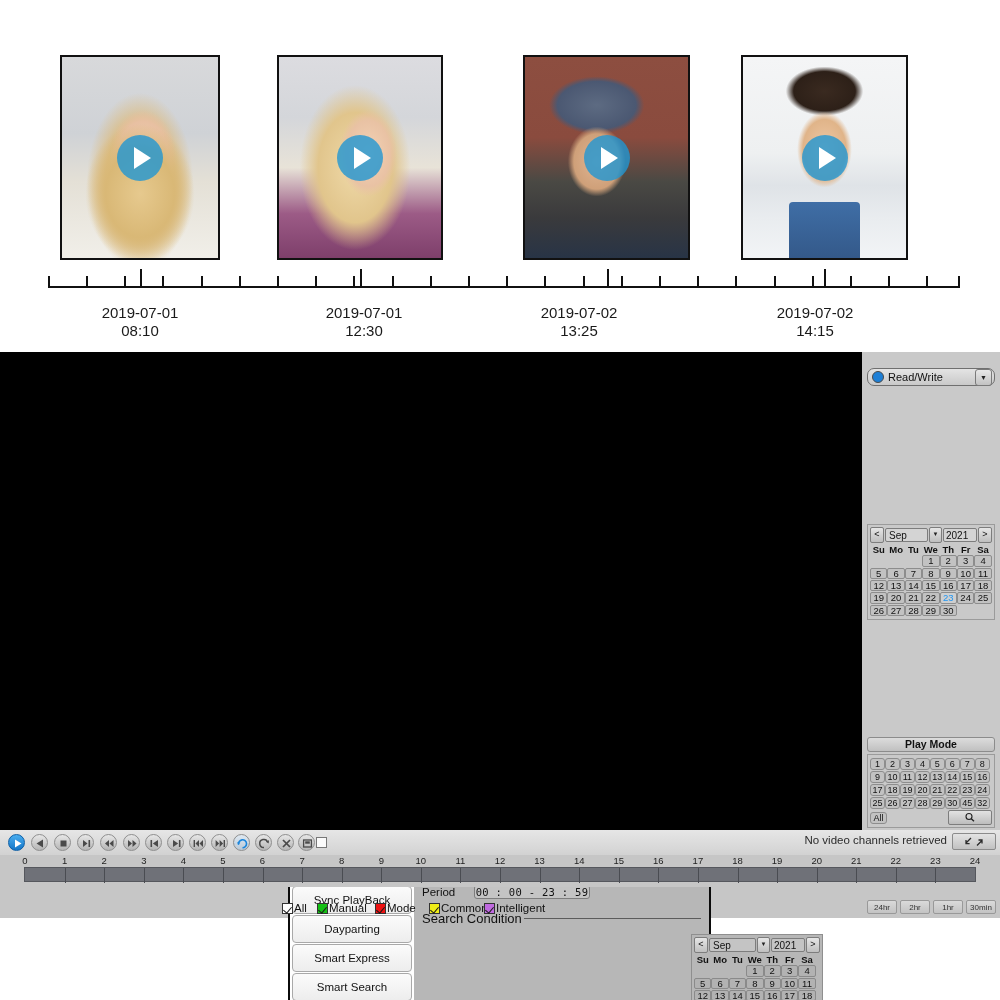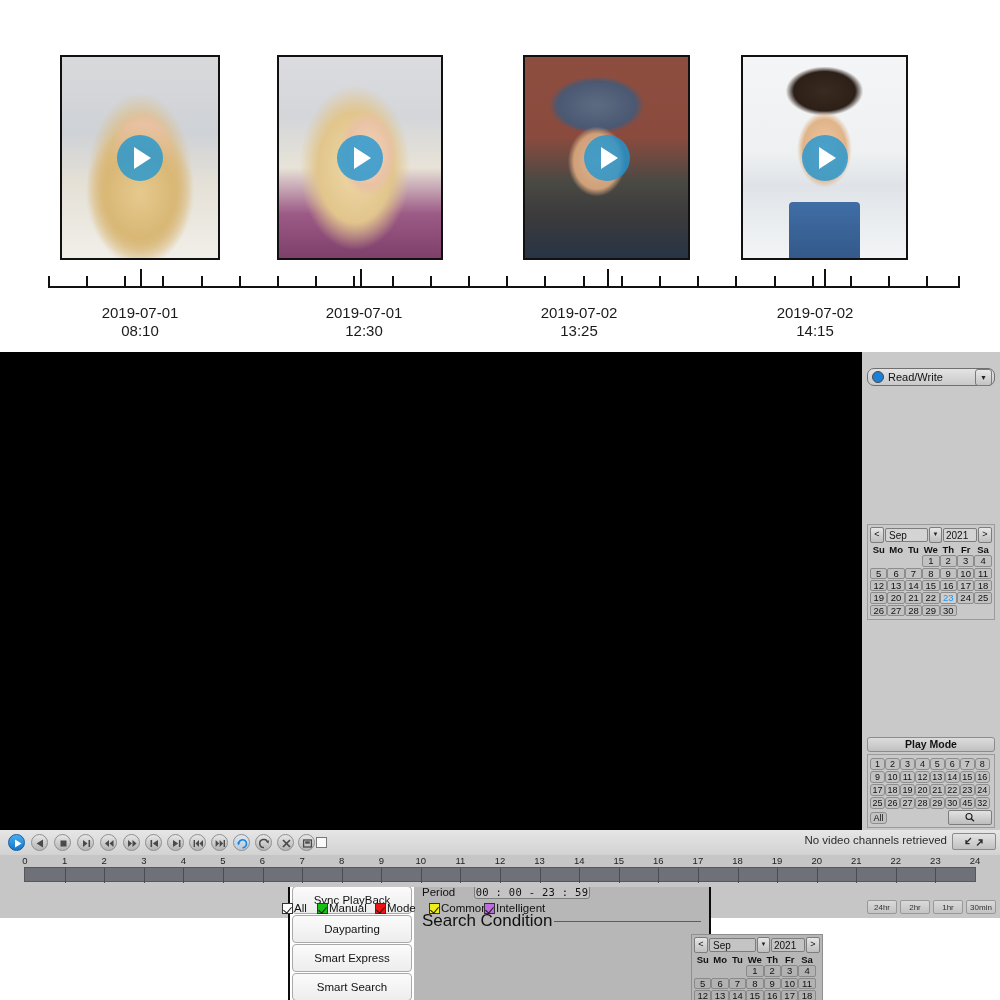--- a/index.html
+++ b/index.html
@@ -109,21 +109,21 @@
   .fld-row{position:absolute;display:flex;align-items:center;font-size:11.5px;color:#111;}
   .fld-label{width:52px;}
   .sel-box{width:36px;height:14px;border:1px solid #7d7d7d;border-radius:2px;background:#c4c4c4;
     font-size:10.5px;line-height:13px;padding-left:4px;color:#111;box-sizing:border-box;}
   .sel-arrow{width:13px;height:14px;margin-left:1px;border:1px solid #7d7d7d;border-radius:2px;
     background:linear-gradient(180deg,#e6e6e6,#bdbdbd);font-size:6px;line-height:13px;text-align:center;color:#222;}
   .period-box{width:116px;height:14px;border:1px solid #7d7d7d;border-radius:3px;background:#c4c4c4;
     font-size:10.5px;line-height:13px;color:#111;text-align:center;box-sizing:border-box;
     font-family:"DejaVu Sans Mono","Liberation Mono",monospace;letter-spacing:0.3px;}
   .sc-row{position:absolute;left:8px;top:57px;right:8px;display:flex;align-items:center;}
-  .sc-text{font-size:17px;color:#111;}
+  .sc-text{font-size:13px;color:#111;}
   .sc-line{flex:1;height:1px;background:#5c5c5c;margin-left:2px;}
 
   .dlg-cal{position:absolute;left:277px;top:80px;width:132px;height:98px;
     background:#b7b7b7;border:1px solid #8f8f8f;box-sizing:border-box;padding:2px;}
   .dlg-cal .cal-mon,.dlg-cal .cal-year{background:#c4c4c4;}
   .dlg-cal .day{background:#b2b2b2;border-color:#8a8a8a;}
   .dlg-cal .day.empty{background:transparent;border:none;}
 
   
   .ctrl-bar{position:absolute;left:0;top:478px;width:1000px;height:25px;

